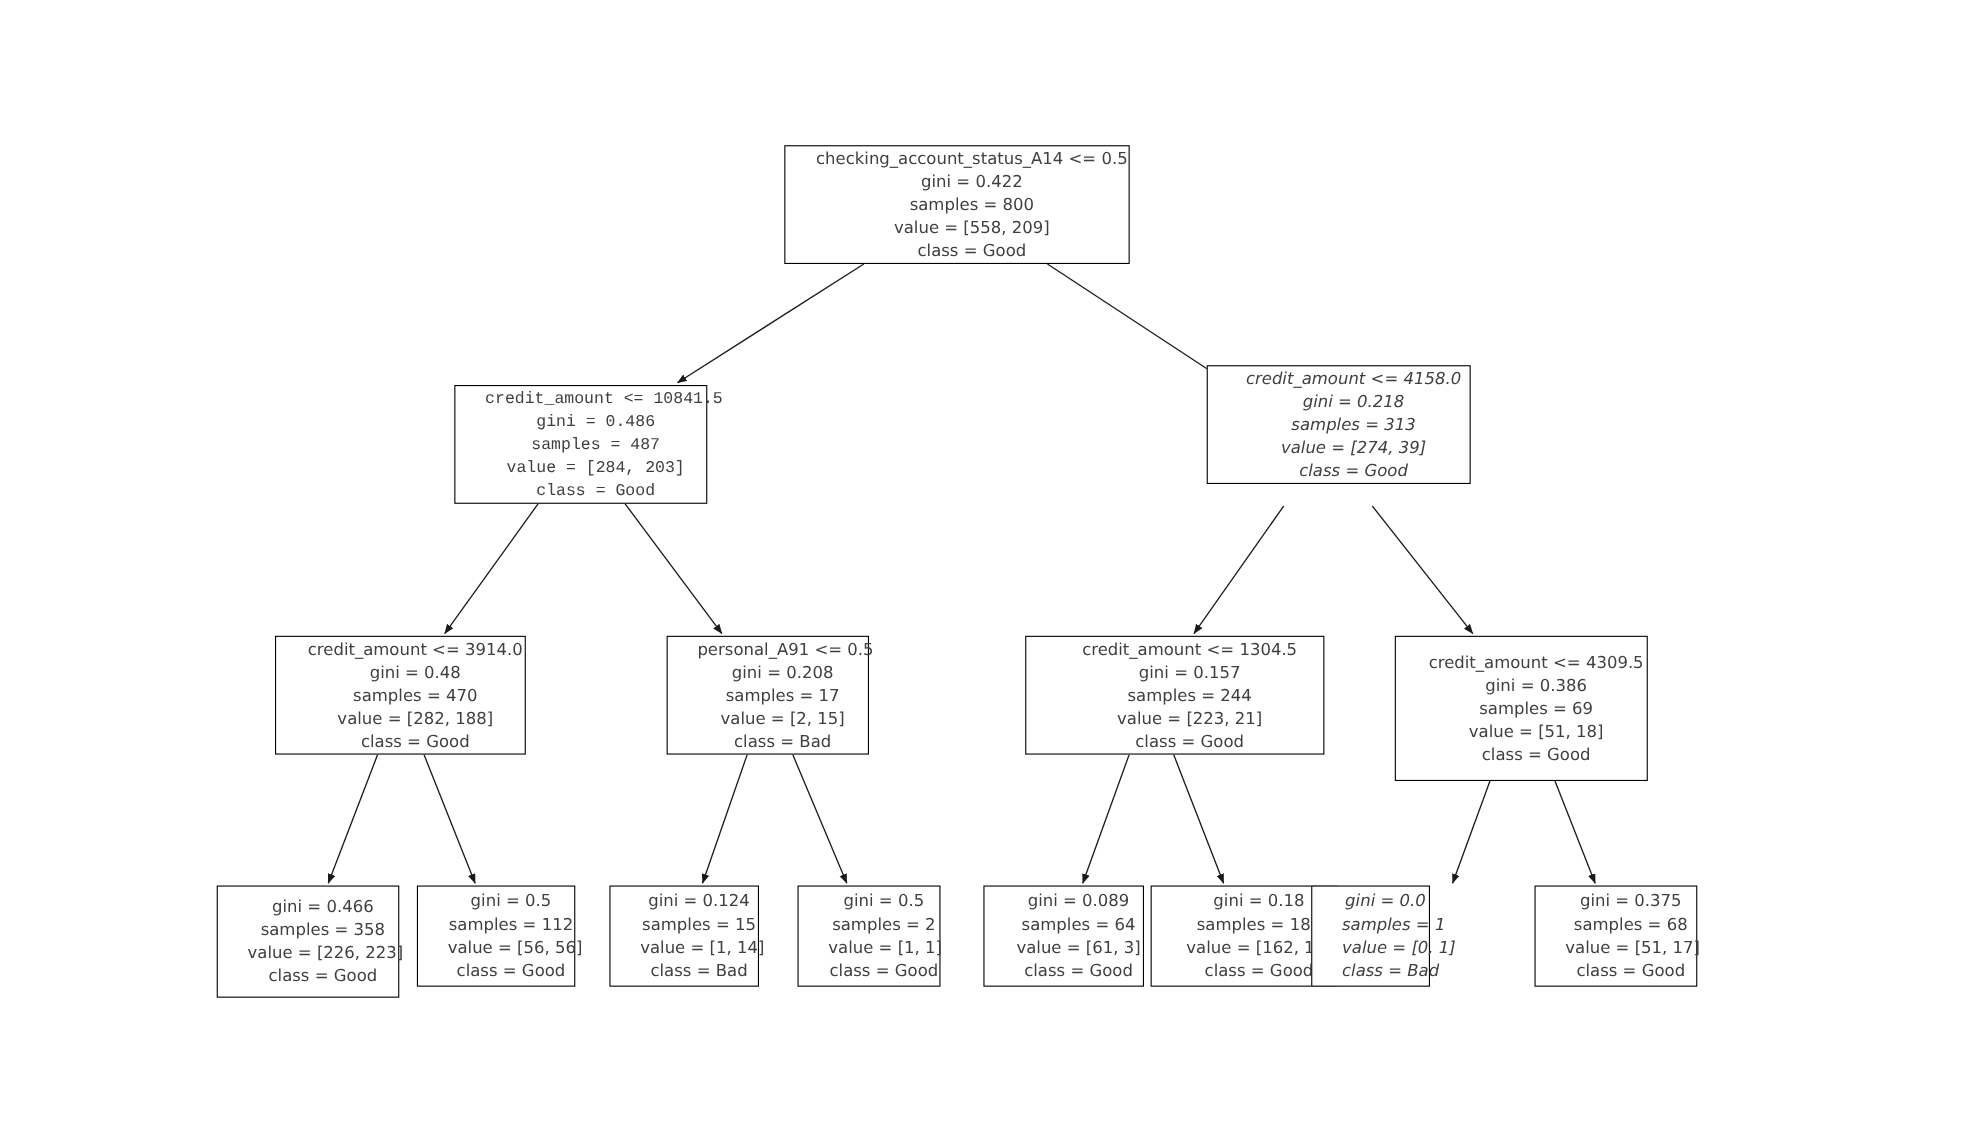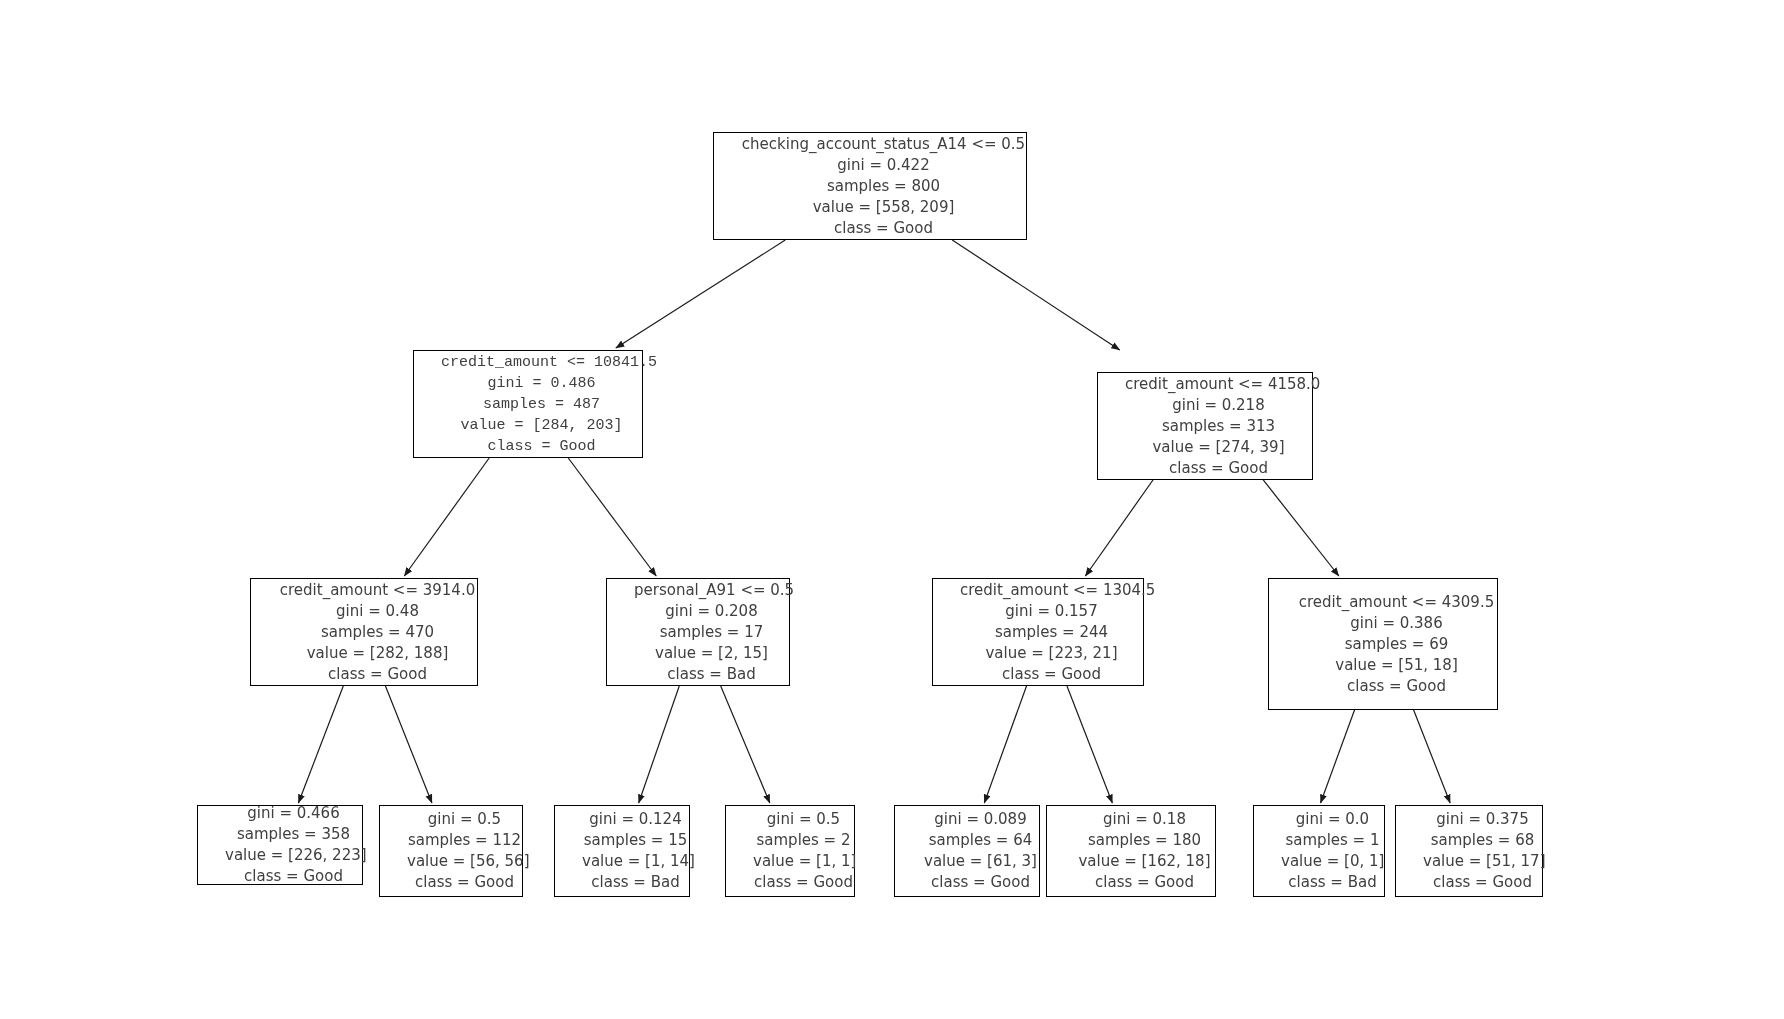--- a/index.html
+++ b/index.html
@@ -74,56 +74,56 @@
       <div class="line">value = [558, 209]</div>
       <div class="line">class = Good</div>
     </div>
     <div class="node" style="left: 413px; top: 350px; width: 230px; height: 108px; font-family: Liberation Mono, monospace;">
       <div class="line">credit_amount &lt;= 10841.5</div>
       <div class="line">gini = 0.486</div>
       <div class="line">samples = 487</div>
       <div class="line">value = [284, 203]</div>
       <div class="line">class = Good</div>
     </div>
-    <div class="node" style="left: 1097px; top: 372px; width: 216px; height: 108px;">
+    <div class="node" style="left: 1097px; top: 332px; width: 240px; height: 108px; font-style: italic;">
       <div class="line">credit_amount &lt;= 4158.0</div>
       <div class="line">gini = 0.218</div>
       <div class="line">samples = 313</div>
       <div class="line">value = [274, 39]</div>
       <div class="line">class = Good</div>
     </div>
     <div class="node" style="left: 250px; top: 578px; width: 228px; height: 108px;">
       <div class="line">credit_amount &lt;= 3914.0</div>
       <div class="line">gini = 0.48</div>
       <div class="line">samples = 470</div>
       <div class="line">value = [282, 188]</div>
       <div class="line">class = Good</div>
     </div>
     <div class="node" style="left: 606px; top: 578px; width: 184px; height: 108px;">
       <div class="line">personal_A91 &lt;= 0.5</div>
       <div class="line">gini = 0.208</div>
       <div class="line">samples = 17</div>
       <div class="line">value = [2, 15]</div>
       <div class="line">class = Bad</div>
     </div>
-    <div class="node" style="left: 932px; top: 578px; width: 212px; height: 108px; text-align: center;">
+    <div class="node" style="left: 932px; top: 578px; width: 272px; height: 108px; text-align: center;">
       <div class="line">credit_amount &lt;= 1304.5</div>
       <div class="line">gini = 0.157</div>
       <div class="line">samples = 244</div>
       <div class="line">value = [223, 21]</div>
       <div class="line">class = Good</div>
     </div>
     <div class="node" style="left: 1268px; top: 578px; width: 230px; height: 132px;">
       <div class="line">credit_amount &lt;= 4309.5</div>
       <div class="line">gini = 0.386</div>
       <div class="line">samples = 69</div>
       <div class="line">value = [51, 18]</div>
       <div class="line">class = Good</div>
     </div>
-    <div class="node" style="left: 197px; top: 805px; width: 166px; height: 80px;">
+    <div class="node" style="left: 197px; top: 805px; width: 166px; height: 102px;">
       <div class="line">gini = 0.466</div>
       <div class="line">samples = 358</div>
       <div class="line">value = [226, 223]</div>
       <div class="line">class = Good</div>
     </div>
     <div class="node" style="left: 379px; top: 805px; width: 144px; height: 92px;">
       <div class="line">gini = 0.5</div>
       <div class="line">samples = 112</div>
       <div class="line">value = [56, 56]</div>
       <div class="line">class = Good</div>
@@ -145,21 +145,21 @@
       <div class="line">samples = 64</div>
       <div class="line">value = [61, 3]</div>
       <div class="line">class = Good</div>
     </div>
     <div class="node" style="left: 1046px; top: 805px; width: 170px; height: 92px;">
       <div class="line">gini = 0.18</div>
       <div class="line">samples = 180</div>
       <div class="line">value = [162, 18]</div>
       <div class="line">class = Good</div>
     </div>
-    <div class="node" style="left: 1253px; top: 805px; width: 132px; height: 92px;">
+    <div class="node" style="left: 1192px; top: 805px; width: 108px; height: 92px; font-style: italic;">
       <div class="line">gini = 0.0</div>
       <div class="line">samples = 1</div>
       <div class="line">value = [0, 1]</div>
       <div class="line">class = Bad</div>
     </div>
     <div class="node" style="left: 1395px; top: 805px; width: 148px; height: 92px;">
       <div class="line">gini = 0.375</div>
       <div class="line">samples = 68</div>
       <div class="line">value = [51, 17]</div>
       <div class="line">class = Good</div>

